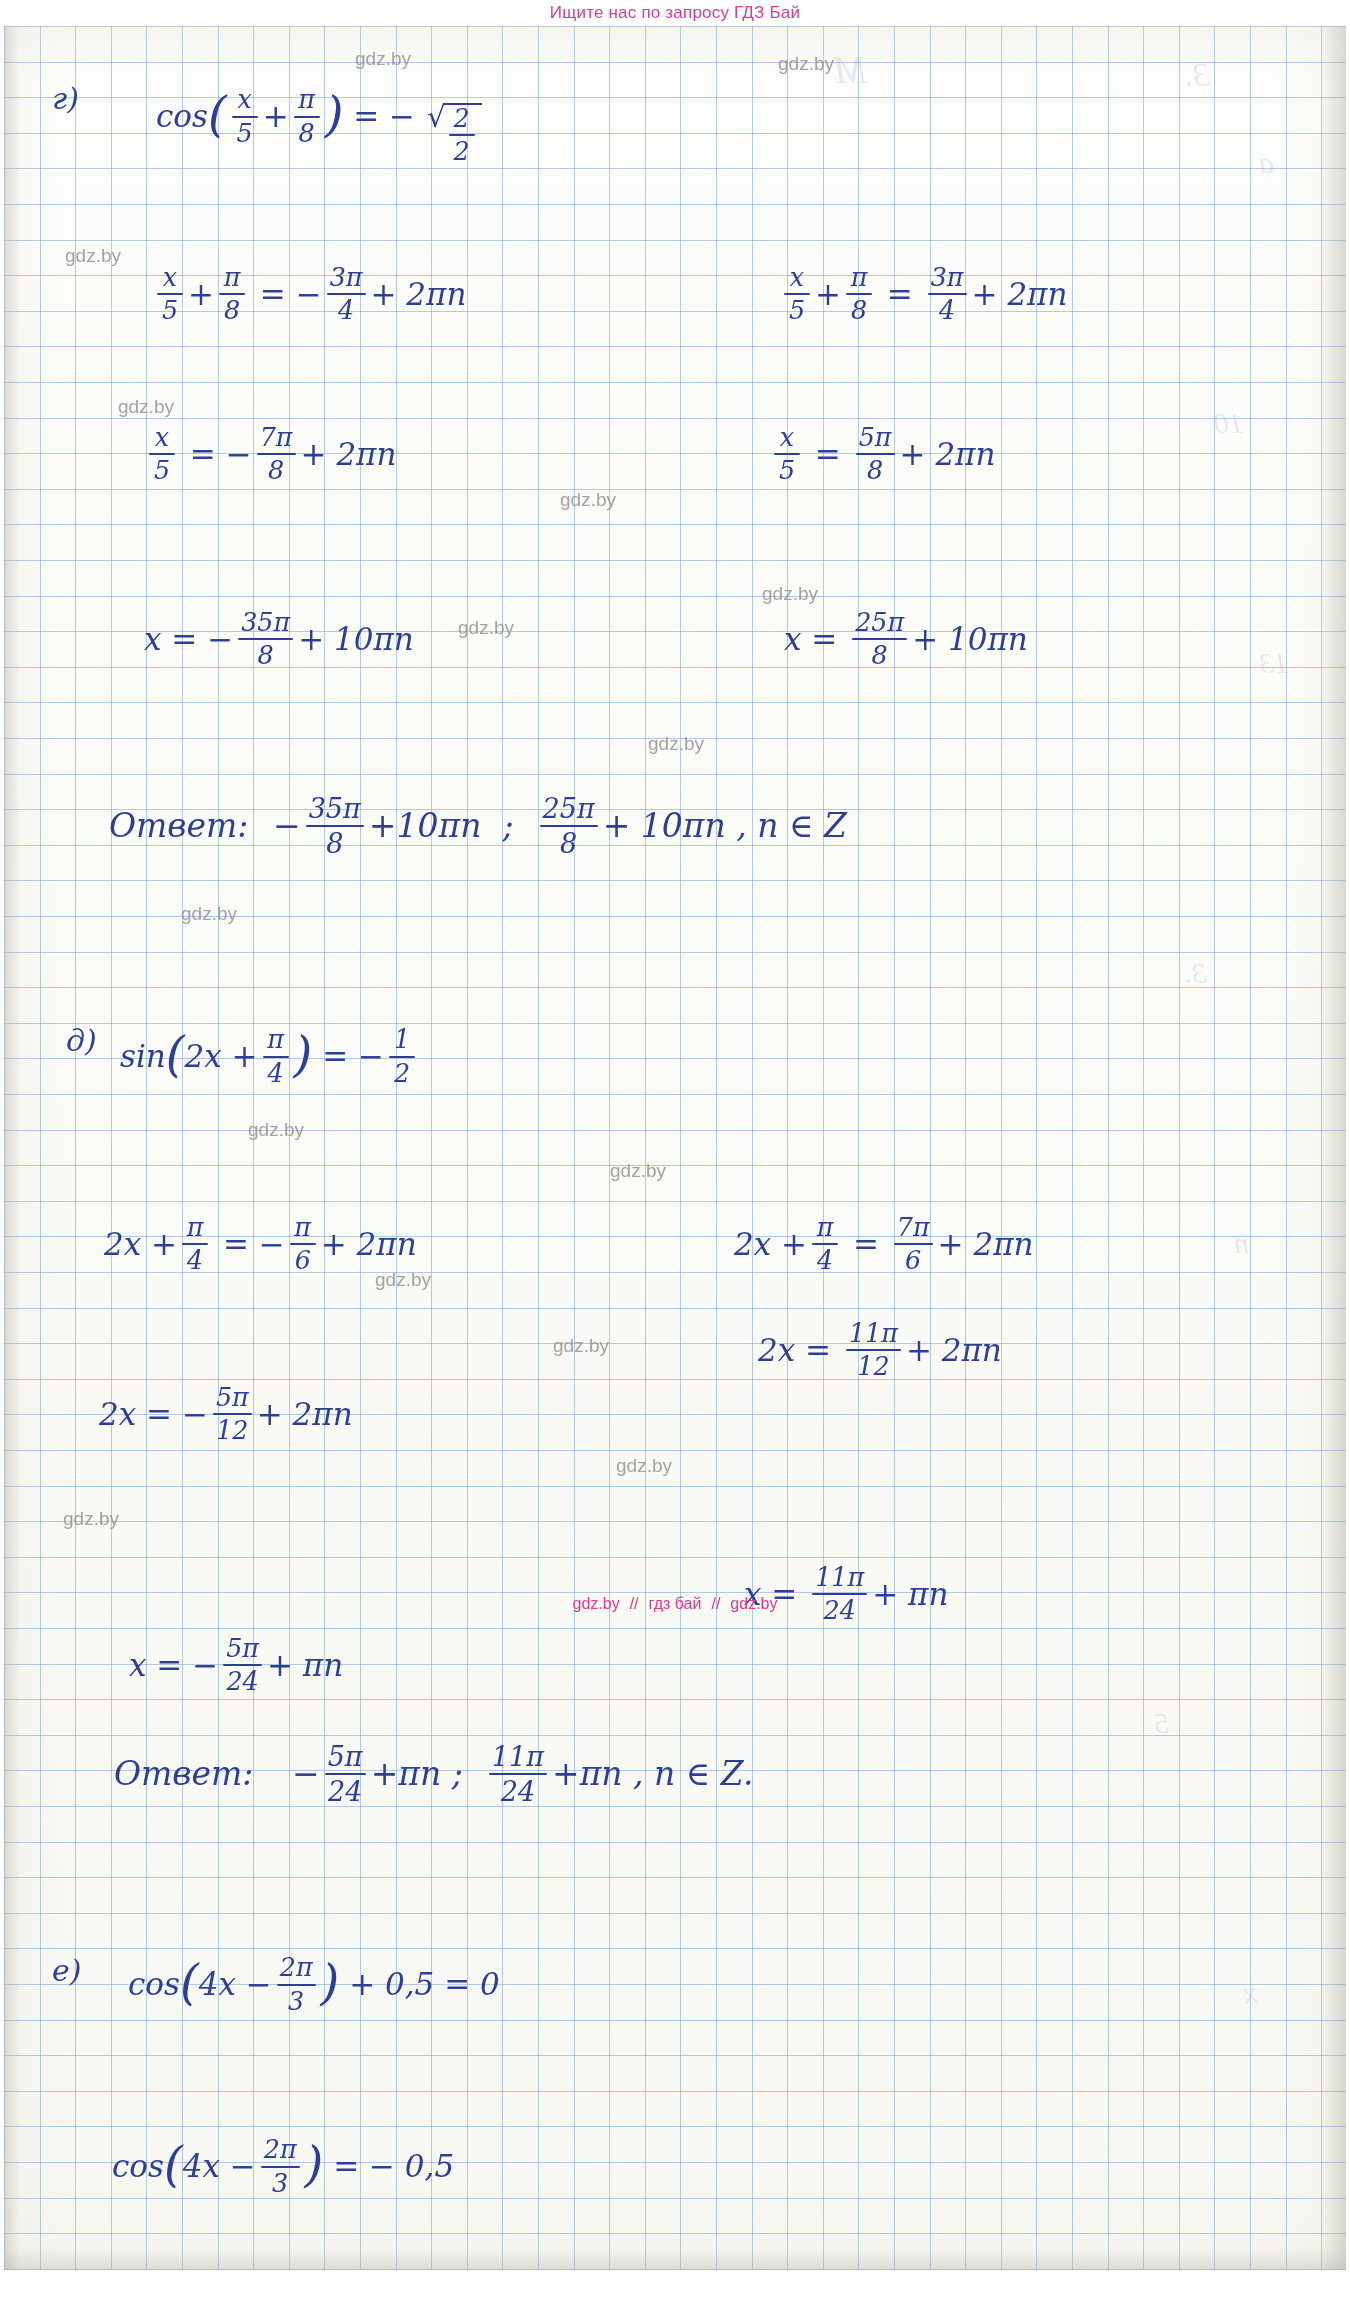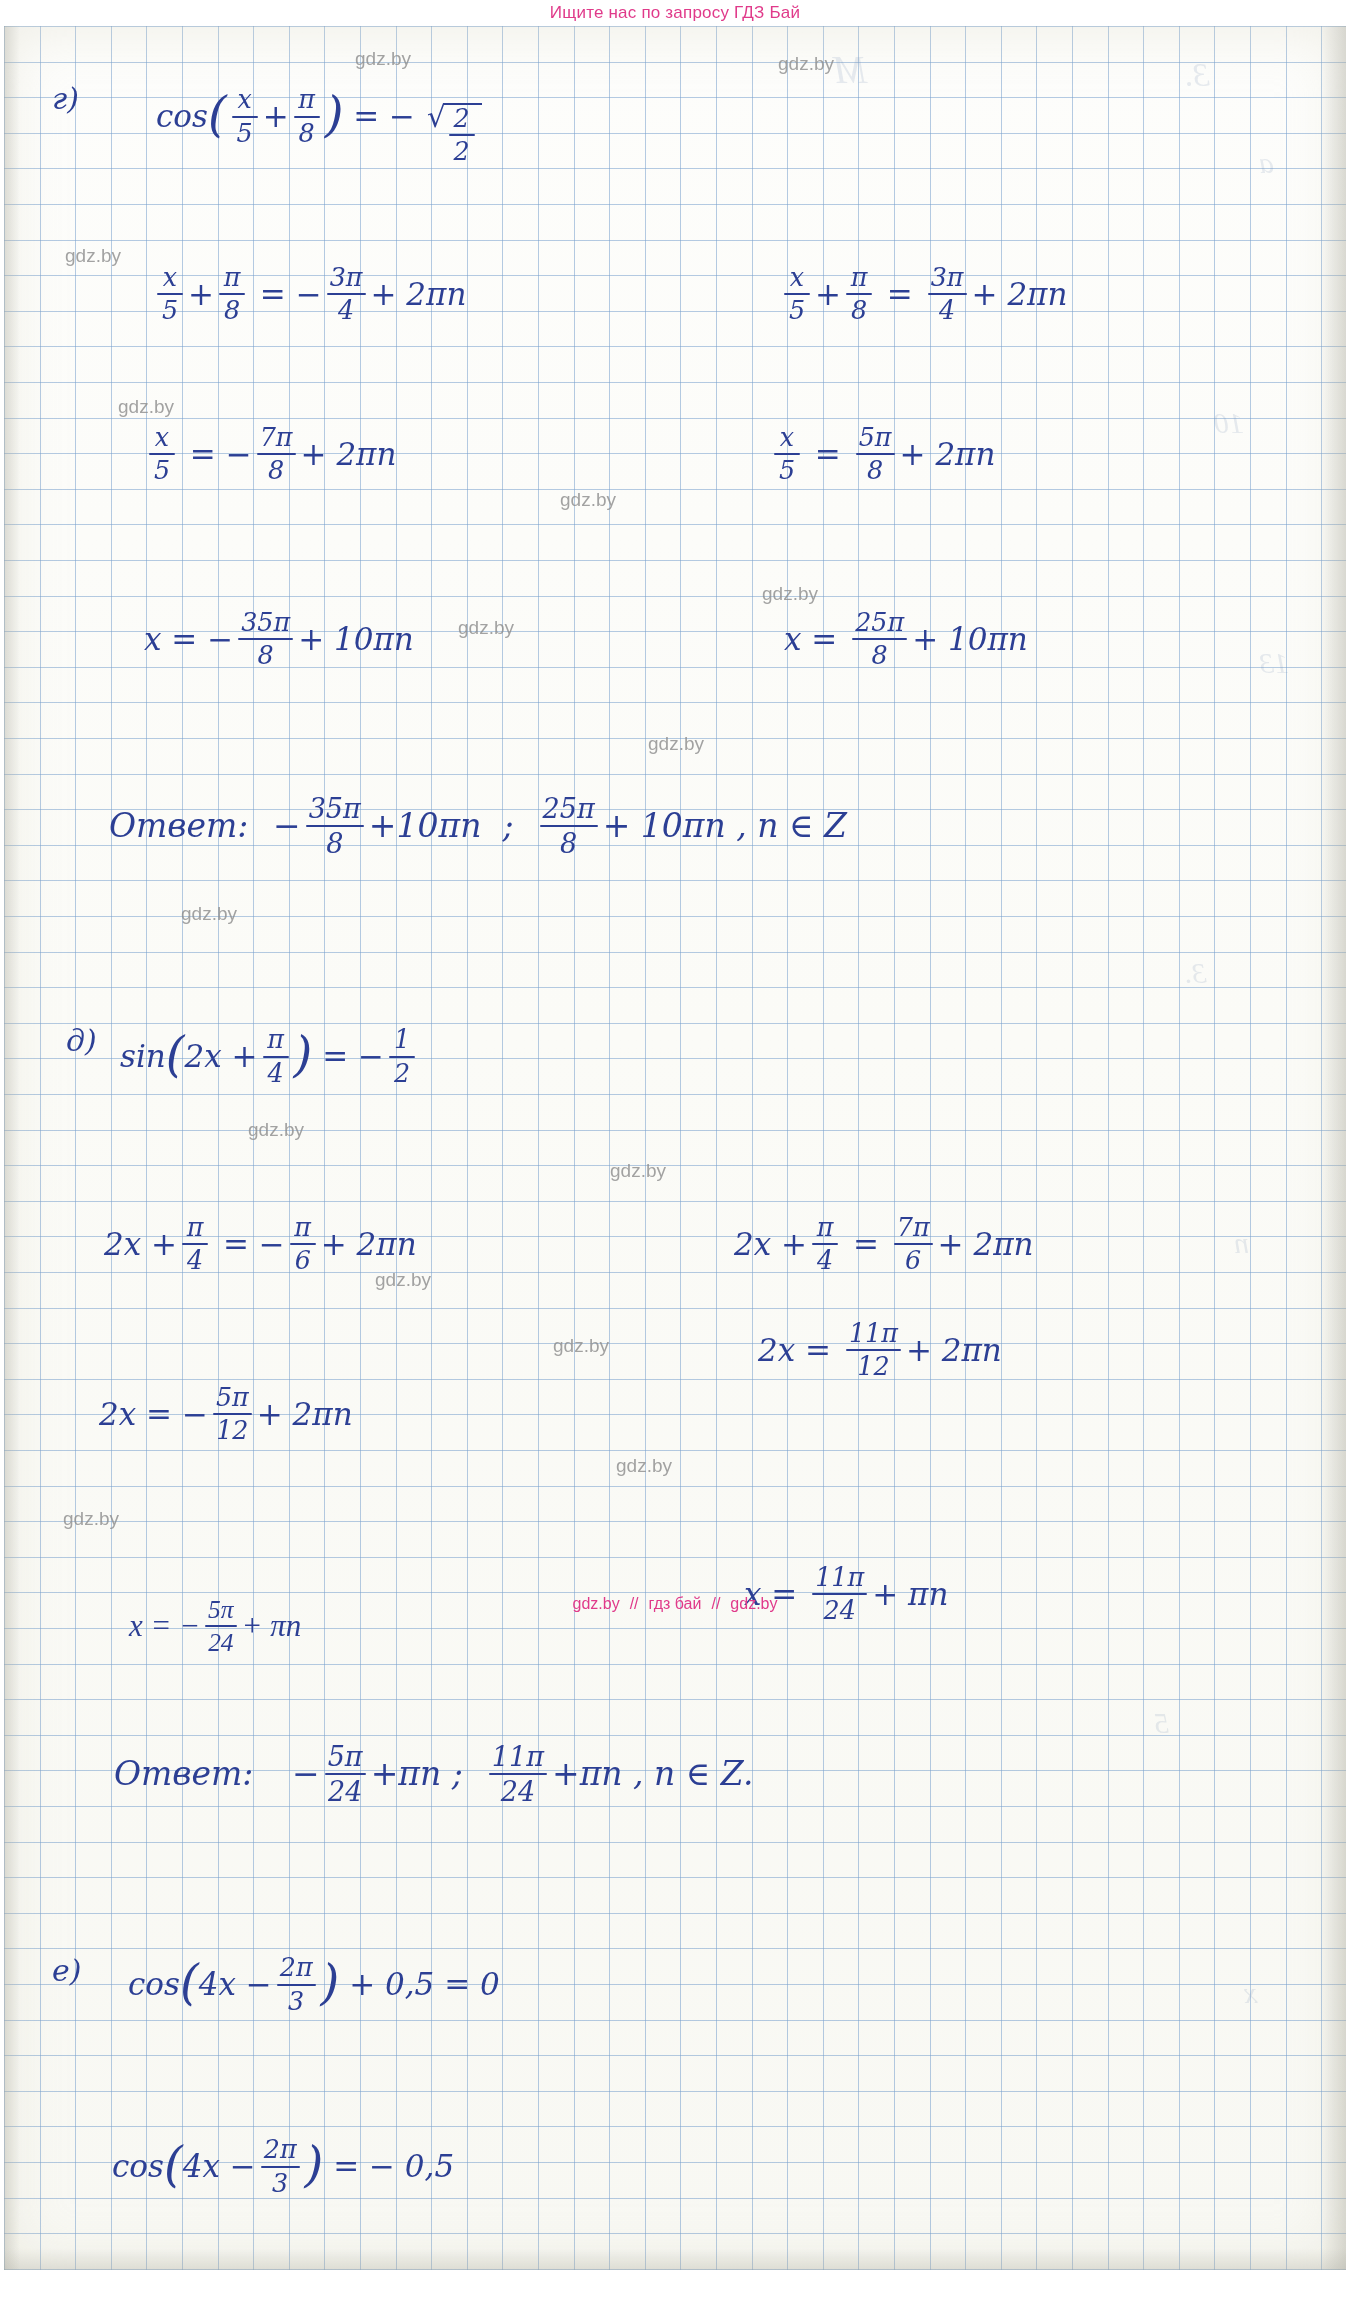--- a/index.html
+++ b/index.html
@@ -319,21 +319,21 @@
         </span>+ 2πn
     </div>
     <div class="hw big" style="left:725px; top:1296px;margin-left:29px;">
       2x = <span class="frac">
           <span class="num">11π</span>
           <span class="bar"></span>
           <span class="den">12</span>
         </span>+ 2πn
     </div>
 
-    <div class="hw big" style="left:125px; top:1572px;font-family:Liberation Serif, serif;">
+    <div class="hw big" style="left:125px; top:1611px;">
       x = −<span class="frac">
           <span class="num">5π</span>
           <span class="bar"></span>
           <span class="den">24</span>
         </span>+ πn
     </div>
     <div class="hw big" style="left:740px; top:1540px;">
       x = <span class="frac">
           <span class="num">11π</span>
           <span class="bar"></span>

